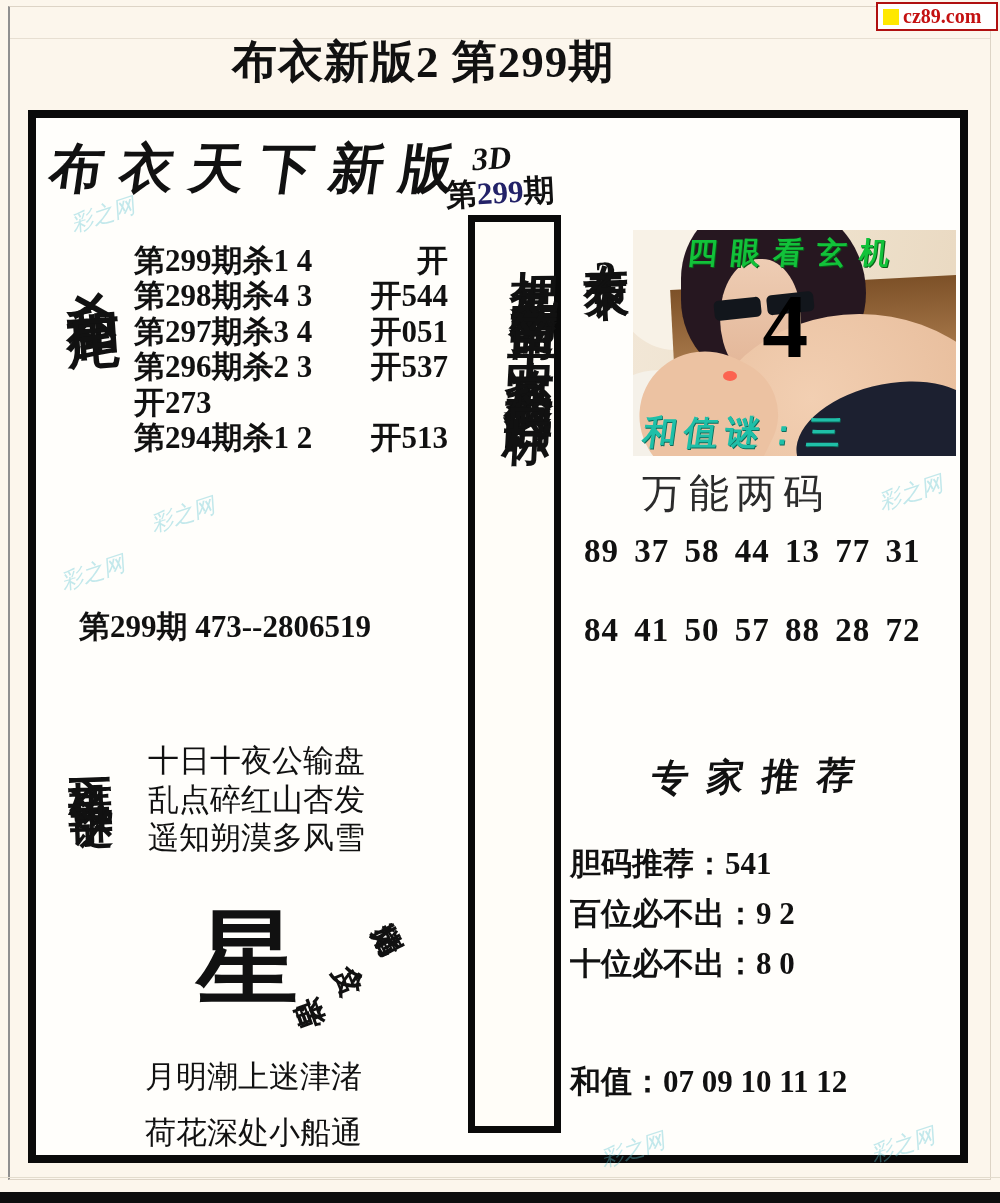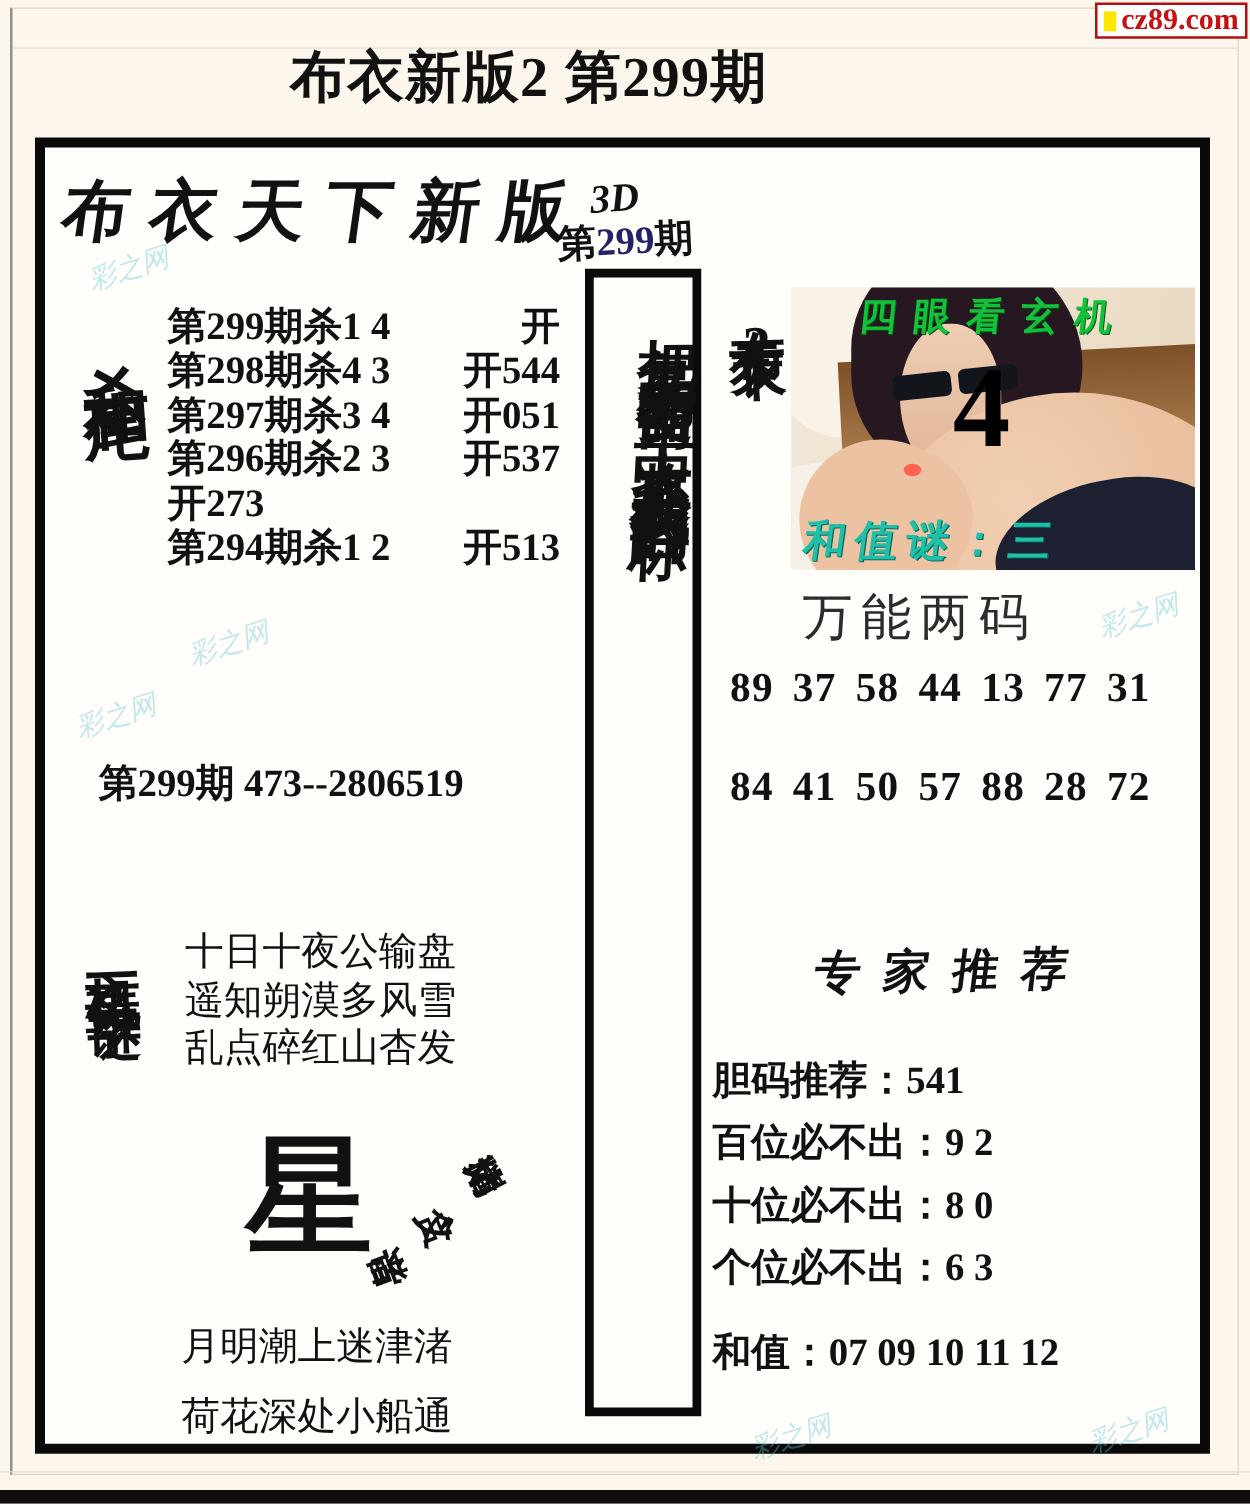--- a/index.html
+++ b/index.html
@@ -22,21 +22,21 @@
   }
   .top-crease { position:absolute; left:10px; top:38px; width:980px; height:1px; background:#e7dfd2; }
 
   
   .logo {
     position:absolute; left:876px; top:2px; width:122px; height:29px;
     background:#fff; border:2px solid #b01010;
     display:flex; align-items:center; gap:4px; padding:0 5px;
   }
   .logo .sq { width:16px; height:16px; background:#ffe800; }
-  .logo .logo-text { color:#c41111; font-weight:bold; font-size:24px; font-family:"Liberation Serif",serif; }
+  .logo .logo-text { color:#c41111; font-weight:bold; font-size:20px; font-family:"Liberation Serif",serif; }
 
   .page-title {
     position:absolute; left:232px; top:32px; width:420px;
     font-size:45px; font-weight:bold; letter-spacing:1px; white-space:nowrap;
   }
 
   
   .board {
     position:absolute; left:28px; top:110px; width:940px; height:1053px;
     border:8px solid #0a0a0a; background:#fffefb;
@@ -216,28 +216,27 @@
   </div>
 
   <div class="wanneng-title">万能两码</div>
   <div class="wanneng-row r1">89 37 58 44 13 77 31</div>
   <div class="wanneng-row r2">84 41 50 57 88 28 72</div>
 
   <div class="expert-title">专家推荐</div>
   <div class="expert-line exp1">胆码推荐：541</div>
   <div class="expert-line exp2">百位必不出：9 2</div>
   <div class="expert-line exp3">十位必不出：8 0</div>
-  <div class="expert-line exp4">个位必不出：6 3</div>
   <div class="sum-line">和值：07 09 10 11 12</div>
 
   <div class="mystery-label vert callig">玄机诗一字谜</div>
   <div class="poem1">
     <div>十日十夜公输盘</div>
+    <div>乱点碎红山杏发</div>
     <div>遥知朔漠多风雪</div>
-    <div>乱点碎红山杏发</div>
   </div>
   <div class="big-char">星</div>
   <div class="hint hint1 vert callig">猜比划</div>
   <div class="hint hint2 vert callig">含义</div>
   <div class="hint hint3 vert callig">谐音</div>
   <div class="poem2-line p2a">月明潮上迷津渚</div>
   <div class="poem2-line p2b">荷花深处小船通</div>
 
   <div class="wm" style="left:70px; top:200px;">彩之网</div>
   <div class="wm" style="left:150px; top:500px;">彩之网</div>

